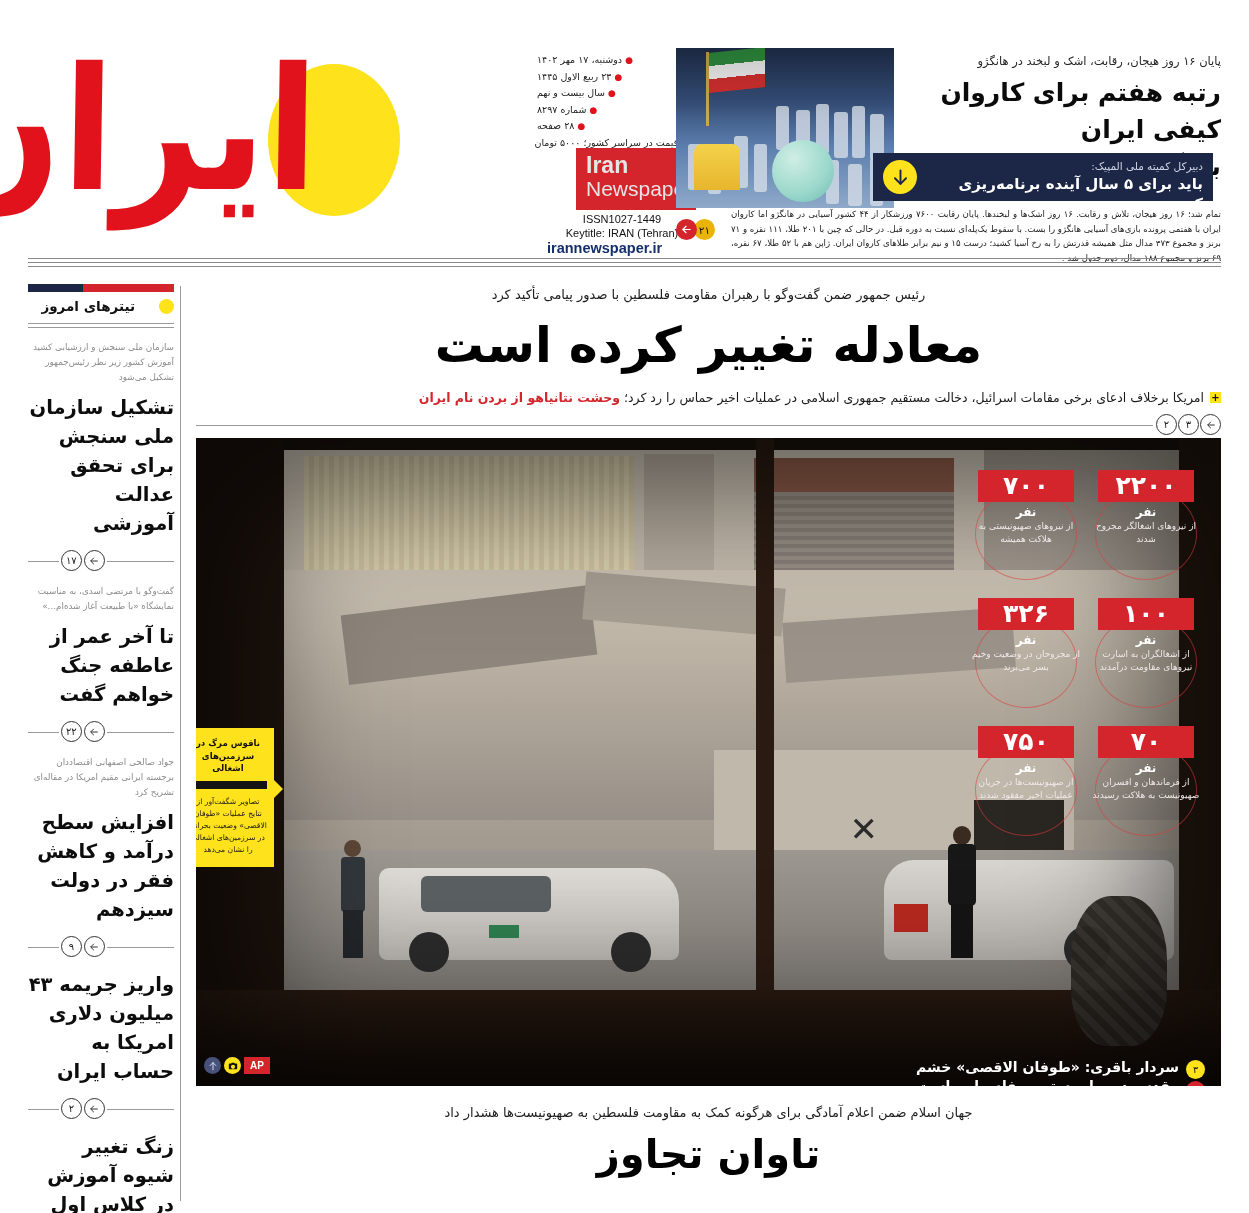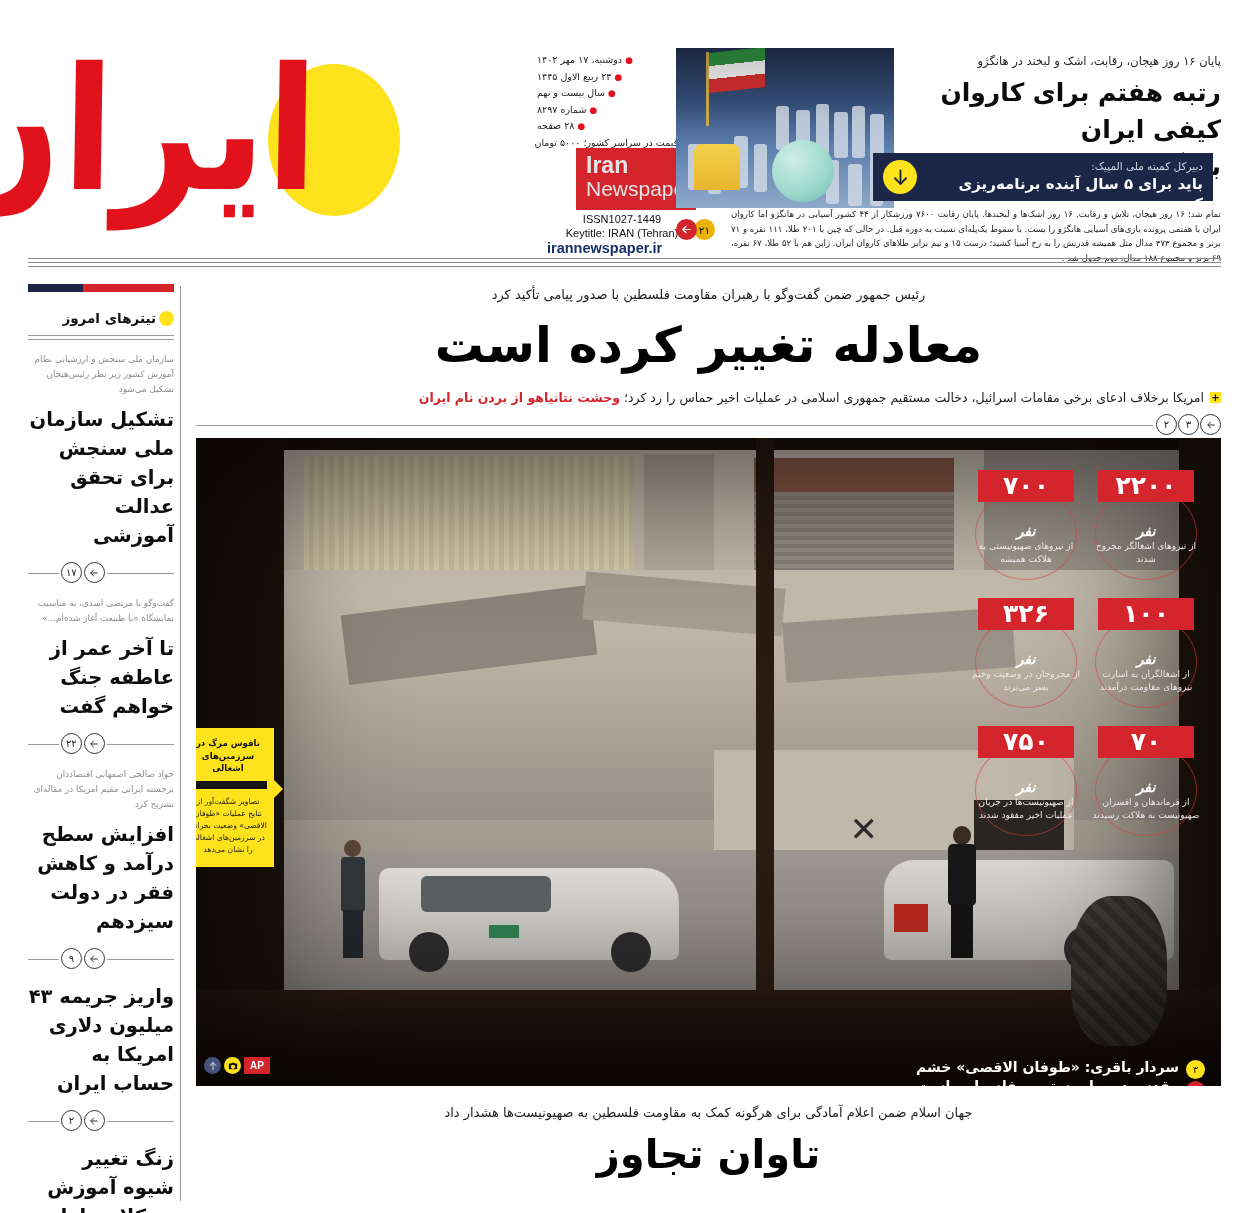--- a/index.html
+++ b/index.html
@@ -126,21 +126,21 @@
   
   .body-wrap { position: absolute; left: 0; top: 276px; width: 1249px; height: 937px; }
 
   .vdiv { position: absolute; left: 180px; top: 10px; width: 1.4px; height: 915px; background: #9a9a9a; }
 
   
   .sidebar { position: absolute; left: 28px; top: 8px; width: 146px; }
   .sb-colorbar { display: flex; height: 8px; width: 146px; }
   .sb-colorbar .red { flex: 1 1 62%; background: #D4252C; }
   .sb-colorbar .navy { flex: 1 1 38%; background: #1c2647; }
-  .sb-title-row { display:flex; align-items:center; justify-content: flex-start; gap:3px; margin-top:16px; height:20px;}
+  .sb-title-row { display:flex; align-items:center; justify-content: flex-start; gap:24px; margin-top:4px; height:20px;}
   .sb-dot { width: 15px; height: 15px; border-radius: 50%; background: #FDE21C; flex: 0 0 auto;}
   .sb-title { font-size: 13.5px; font-weight: 700; color: #111; }
   .sb-rule { margin-top: 7px; height: 5px; border-top: 1.3px solid #9a9a9a; border-bottom: 1.3px solid #9a9a9a; }
 
   .sb-item { margin-top: 12px; }
   .sb-kicker { font-size: 8.8px; color: #8b8b8b; line-height: 15px; text-align: right; }
   .sb-head { font-size: 19.5px; font-weight: 700; color: #0d0d0d; line-height: 29px; text-align: right; margin-top: 8px; letter-spacing:-.3px;}
   .sb-sep { position: relative; height: 22px; margin-top: 12px; }
   .sb-sep .line { position: absolute; left: 0; right: 0; top: 11px; height: 1px; background: #9a9a9a; }
   .sb-sep .circs { position: absolute; right: 46%; top: 0; display: flex; gap: 2px; background:#fff; padding: 0 2px; }
@@ -229,21 +229,21 @@
   .ap svg { width:10px; height:10px; }
 
   
   .stats { position:absolute; right:20px; top:32px; width:230px; }
   .stat-row { display:flex; gap:10px; margin-bottom:14px; }
   .stat { position:relative; width:110px; height:114px; }
   .stat .ring { position:absolute; left:4px; top:18px; width:102px; height:92px; border-radius:50%;
      border:1.2px solid rgba(220,60,60,.55); }
   .stat .num { position:relative; z-index:2; margin: 0 auto; width:96px; height:32px; background:#D4252C;
      color:#fff; font-size:25px; font-weight:700; line-height:32px; text-align:center; letter-spacing:-1px;}
-  .stat .nafar { position:relative; z-index:2; color:#fff; font-size:14px; font-weight:700; text-align:center; margin-top:21px;font-style:italic;}
+  .stat .nafar { position:relative; z-index:2; color:#fff; font-size:12px; font-weight:700; text-align:center; margin-top:3px;}
   .stat .desc { position:relative; z-index:2; color:#efe8e8; font-size:9px; line-height:13px; text-align:center; margin-top:1px;}
 
   
   .links { position:absolute; right:16px; top:620px; width:310px; }
   .lnk { display:flex; align-items:flex-start; gap:7px; margin-bottom:14px; }
   .lnk .pg { display:flex; flex-direction:column; gap:2px; flex:0 0 auto; padding-top:2px; }
   .lnk .pgy { width:19px;height:19px;border-radius:50%;background:#FDE21C;color:#111;font-size:9.5px;
      display:flex;align-items:center;justify-content:center;}
   .lnk .pgr { width:19px;height:19px;border-radius:50%;background:#D4252C;
      display:flex;align-items:center;justify-content:center;}
@@ -354,21 +354,21 @@
         <div class="red"></div>
         <div class="navy"></div>
       </div>
       <div class="sb-title-row">
         <div class="sb-dot"></div>
         <div class="sb-title">تیترهای امروز</div>
       </div>
       <div class="sb-rule"></div>
 
       <div class="sb-item">
-        <div class="sb-kicker">سازمان ملی سنجش و ارزشیابی نظام آموزش کشور زیر نظر رئیس‌هیجان تشکیل می‌شود</div>
+        <div class="sb-kicker">سازمان ملی سنجش و ارزشیابی کشید آموزش کشور زیر نظر رئیس‌جمهور تشکیل می‌شود</div>
         <div class="sb-head">تشکیل سازمان ملی سنجش برای تحقق عدالت آموزشی</div>
       </div>
       <div class="sb-sep">
         <div class="line"></div>
         <div class="circs">
           <div class="circ-o">
             <svg viewBox="0 0 24 24" fill="none" stroke="#333" stroke-width="2.4" stroke-linecap="round" stroke-linejoin="round">
               <line x1="20" y1="12" x2="5" y2="12"></line>
                 <polyline points="11,5 4,12 11,19"></polyline>
               </svg>

